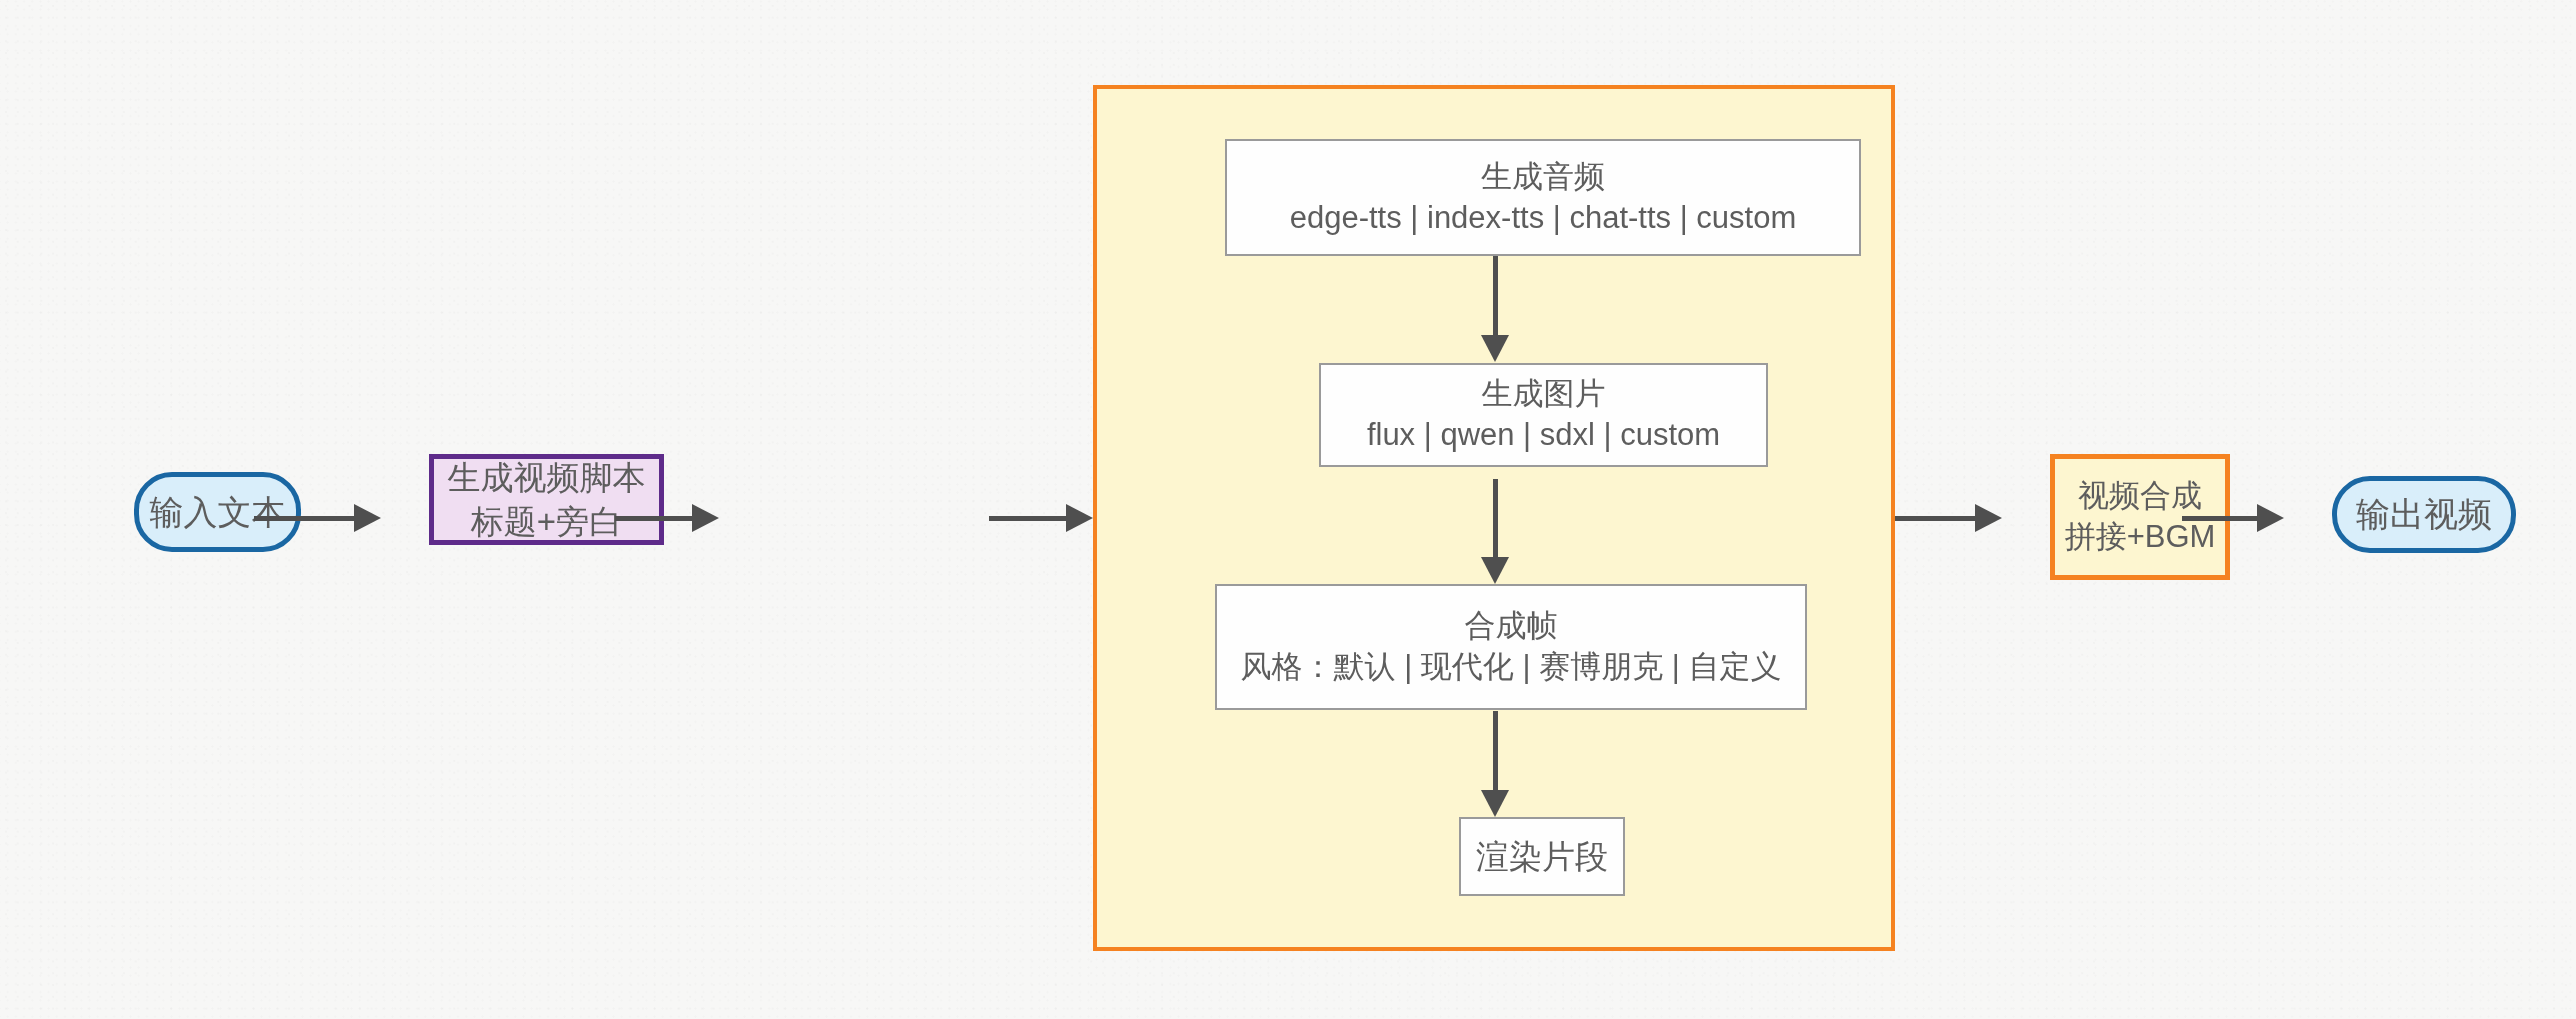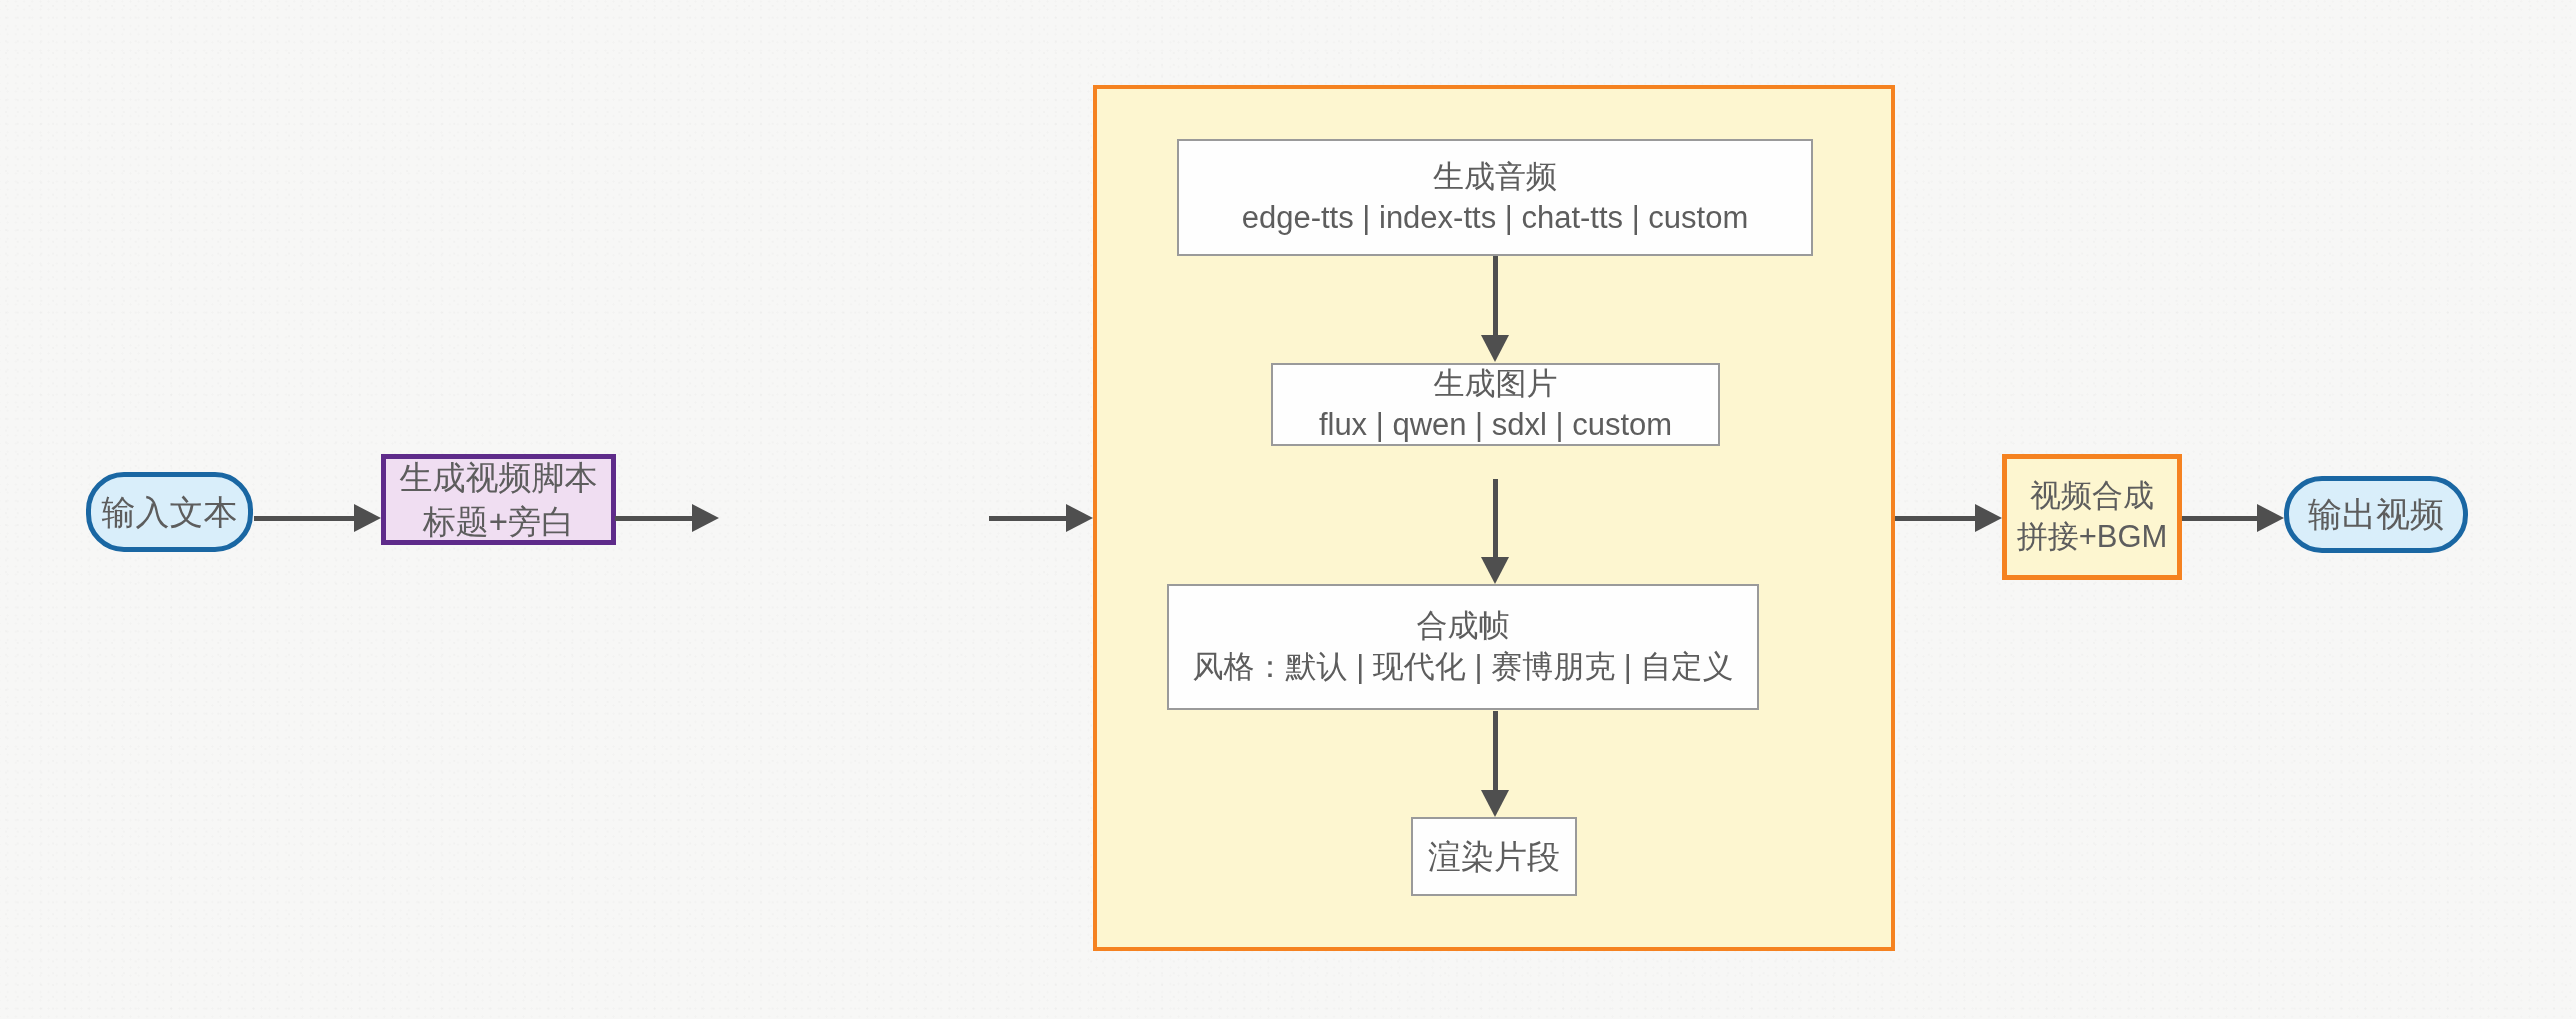--- a/index.html
+++ b/index.html
@@ -34,20 +34,21 @@
     position:absolute;
     box-sizing:border-box;
     display:flex;
     flex-direction:column;
     align-items:center;
     justify-content:center;
     text-align:center;
     color:var(--text);
     line-height:1.32;
     white-space:nowrap;
+    margin-left:48px;
   }
   .terminal{
     background:var(--terminal-fill);
     border:5.5px solid var(--terminal-border);
     border-radius:38px;
     font-size:34px;
   }
   .process{
     background:var(--process-fill);
     border:5.5px solid var(--process-border);
@@ -117,21 +118,21 @@
     <div>生成视频脚本</div>
     <div>标题+旁白</div>
   </div>
 
 
   <div class="node step" style="left:1177px;top:139px;width:636px;height:117px;">
     <div>生成音频</div>
     <div>edge-tts | index-tts | chat-tts | custom</div>
   </div>
 
-  <div class="node step" style="left:1271px;top:363px;width:449px;height:83px;">
+  <div class="node step" style="left:1271px;top:363px;width:449px;height:104px;">
     <div>生成图片</div>
     <div>flux | qwen | sdxl | custom</div>
   </div>
 
   <div class="node step" style="left:1167px;top:584px;width:592px;height:126px;">
     <div>合成帧</div>
     <div>风格：默认 | 现代化 | 赛博朋克 | 自定义</div>
   </div>
 
   <div class="node step" style="left:1411px;top:817px;width:166px;height:79px;font-size:33px;">

